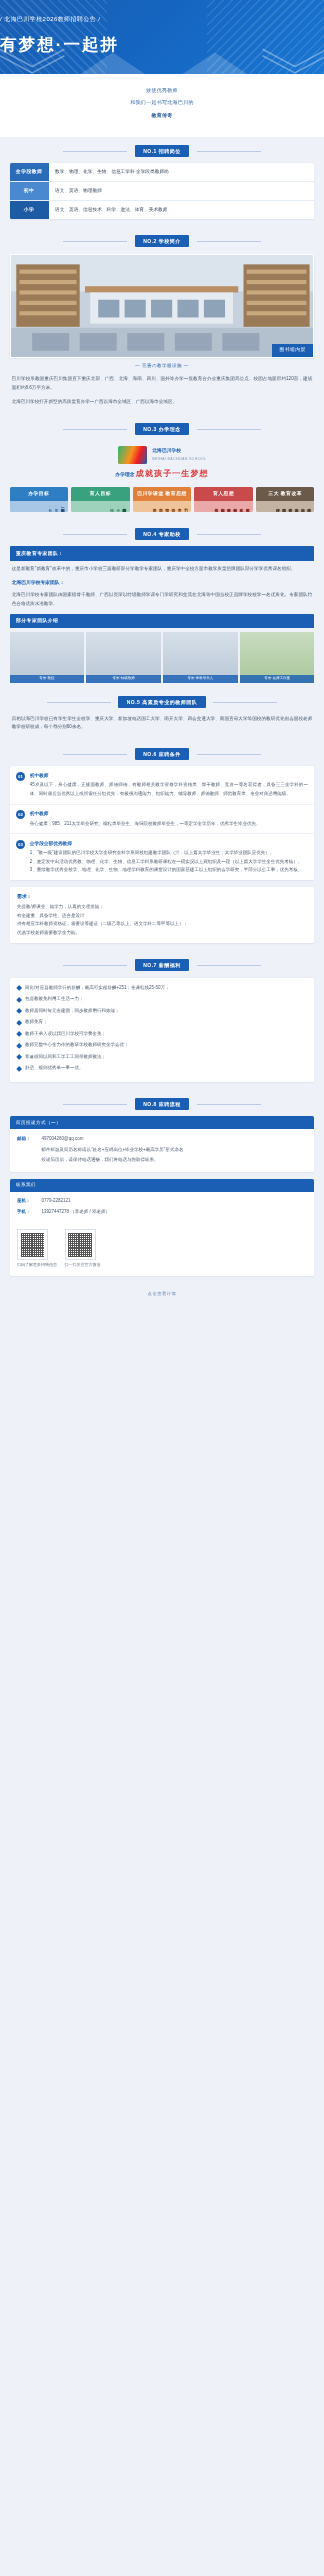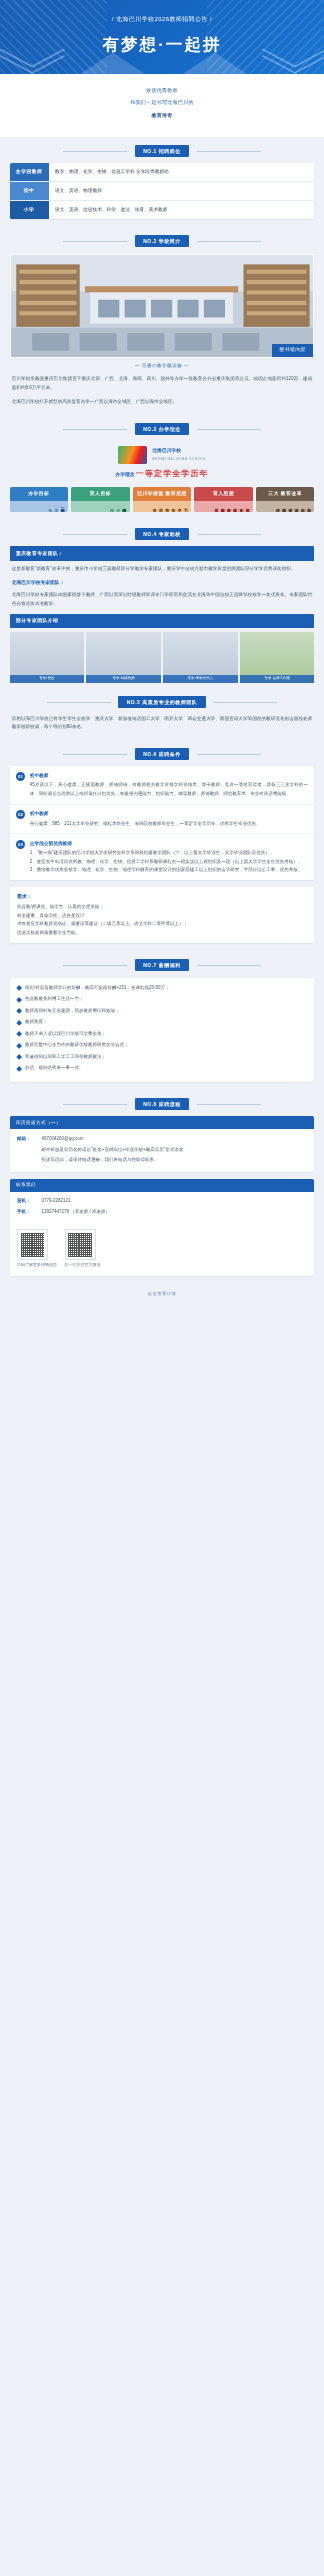--- a/index.html
+++ b/index.html
@@ -11,21 +11,21 @@
     font-size: 4.8px;
     line-height: 1.7;
   }
   .page { width: 324px; background: #eef2f8; position: relative; overflow: hidden; }
 
   
   .hero {
     position: relative;
     background: linear-gradient(135deg, #1a5fb4 0%, #1565c0 45%, #1976d2 100%);
     padding: 14px 0 16px;
-    text-align: center;
+    text-align: left;
     overflow: hidden;
   }
   .hero:before {
     content: "";
     position: absolute; left: -21px; top: -16px;
     width: 128px; height: 128px;
     background:
       repeating-linear-gradient(45deg, rgba(255,255,255,0.10) 0 1.6px, transparent 1.6px 6.4px);
     transform: rotate(0deg);
   }
@@ -337,21 +337,21 @@
 
   <div class="phil-logo">
     <span class="logo-mark"></span>
     <span class="logo-text">
       <span class="l1">北海巴川学校</span><br>
       <span class="l2">BEIHAI BACHUAN SCHOOL</span>
     </span>
   </div>
   <div class="phil-slogan">
     <span class="tag">办学理念</span>
-    <span class="txt">一等定学全学历年</span>
+    <span class="txt">成就孩子一生梦想</span>
   </div>
 
   <div class="phil-grid">
     <div class="phil-col c1">
       <div class="h">办学目标</div>
       <div class="b">创办一所有温度、有品质、有特色、有影响力的现代化品牌学校</div>
     </div>
     <div class="phil-col c2">
       <div class="h">育人目标</div>
       <div class="b">培养有中国灵魂、世界眼光、创新精神、实践能力的现代公民</div>

